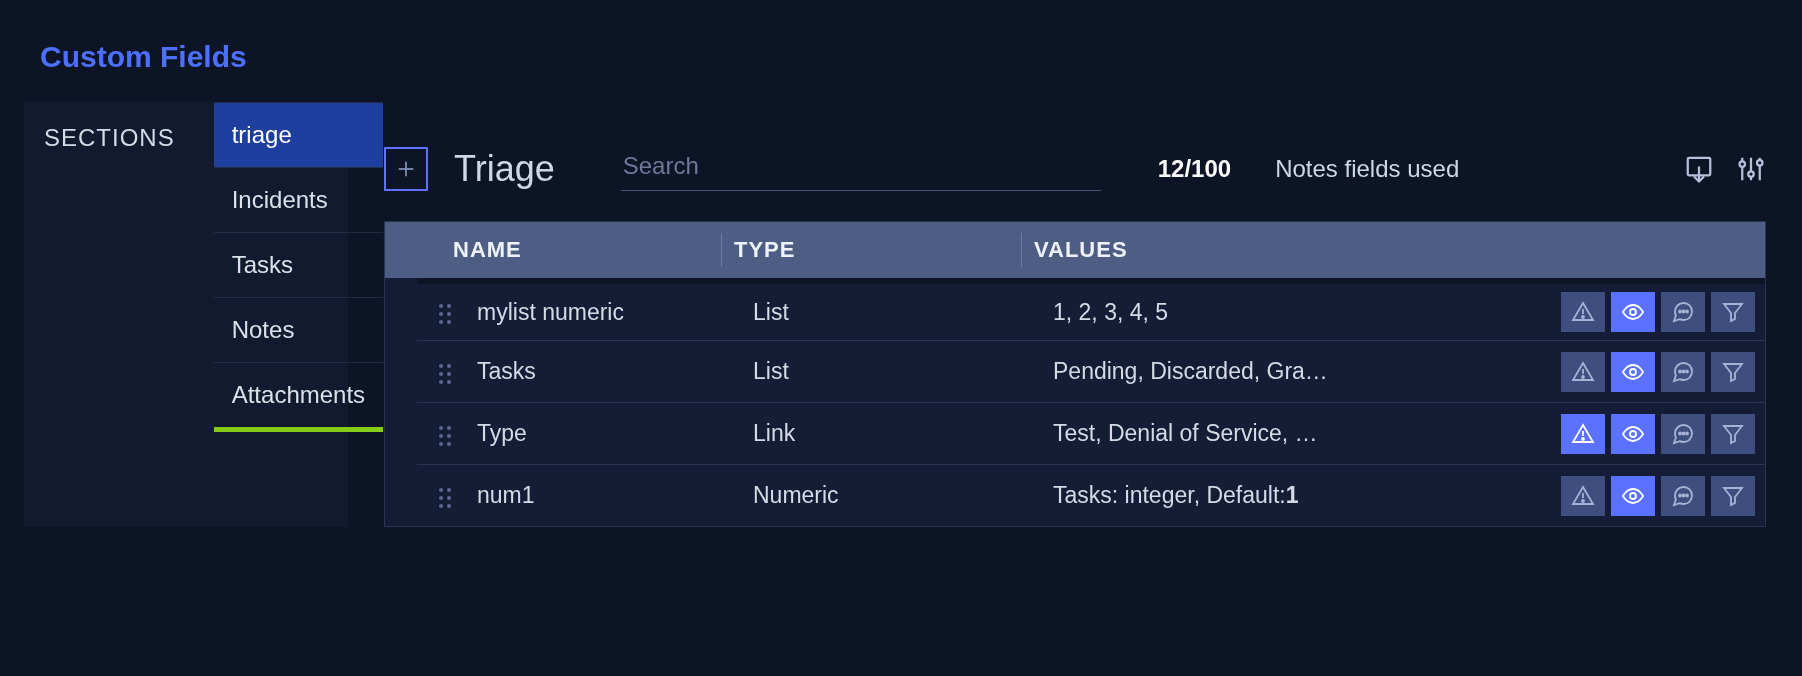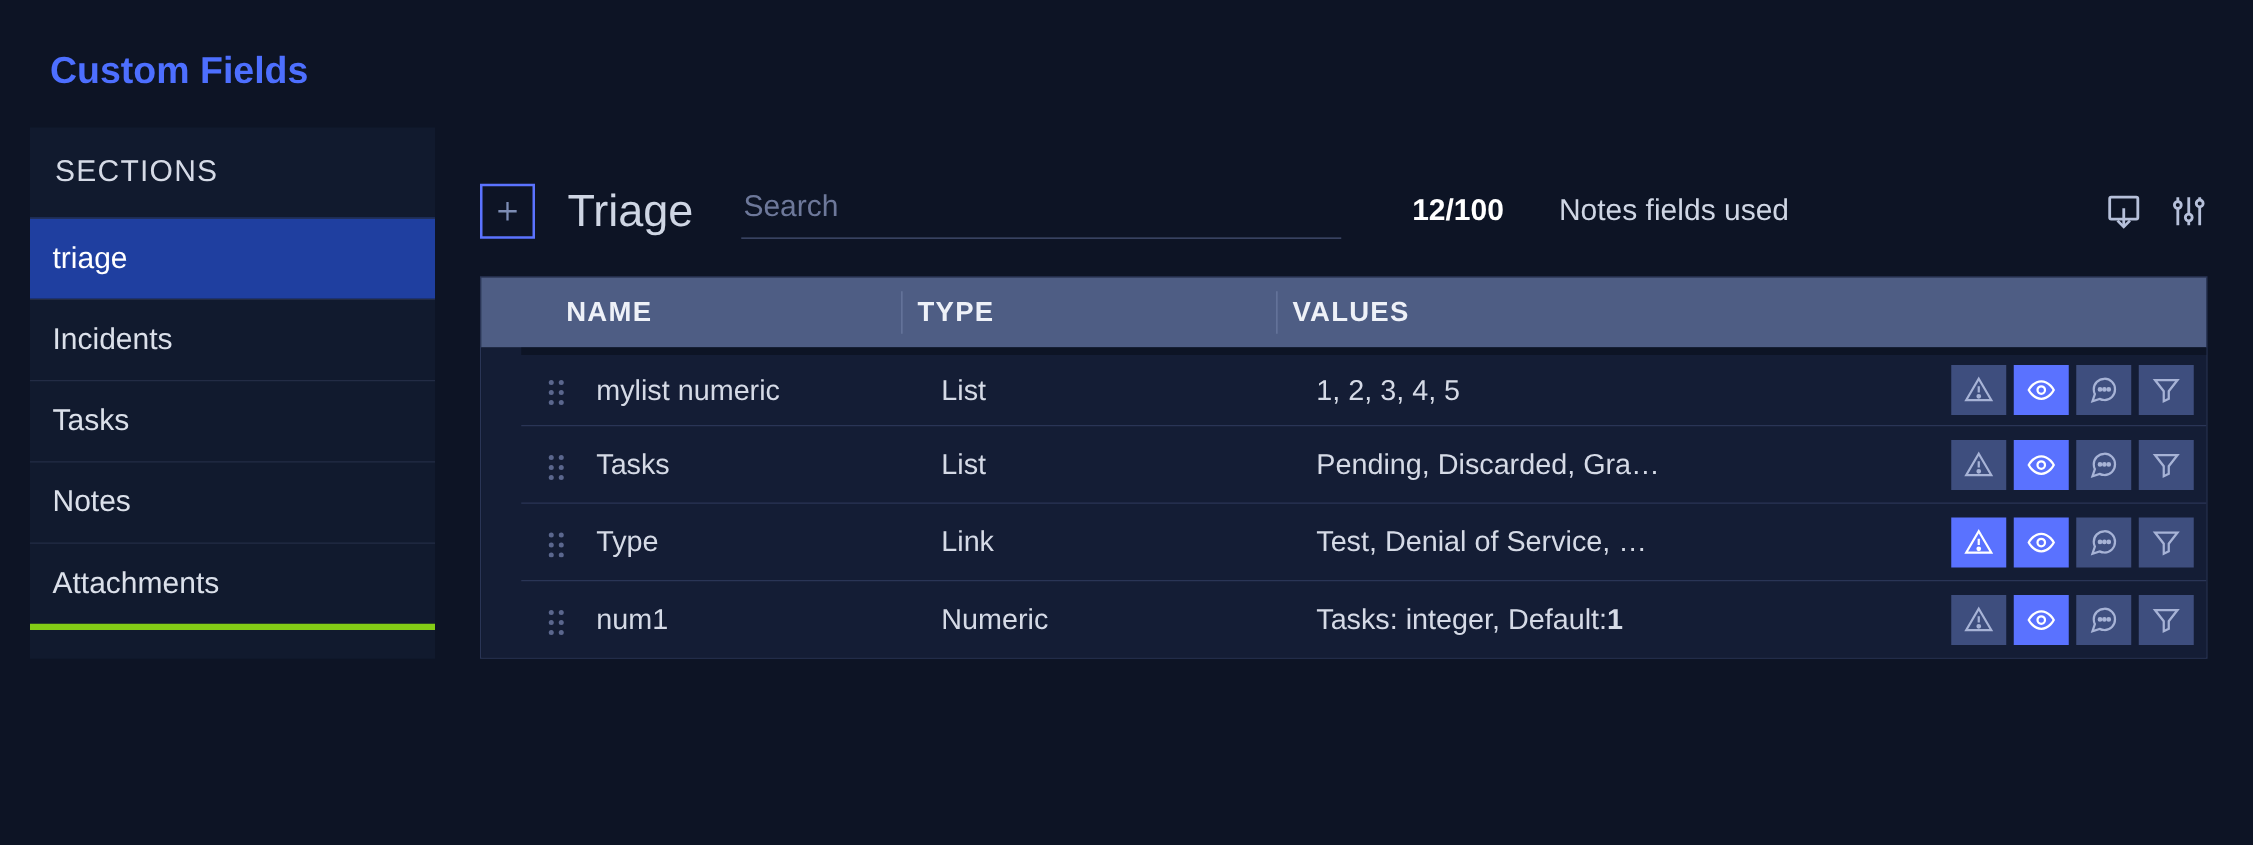--- a/index.html
+++ b/index.html
@@ -19,22 +19,23 @@
   }
   .layout {
     display: flex;
     width: 100%;
   }
   
   .sidebar {
     width: 324px;
     background: #111a2e;
     display: flex;
-    flex-direction: column;
+    flex-direction: row;
     margin-left: 24px;
+    gap: 19px;
   }
   .sidebar-heading {
     font-size: 24px;
     letter-spacing: 1px;
     font-weight: 500;
     padding: 22px 20px 22px 20px;
     color: #d5dae6;
   }
   .sidebar-item {
     font-size: 24px;
@@ -82,20 +83,21 @@
   .search-input {
     flex: 0 0 auto;
     width: 480px;
     background: transparent;
     border: none;
     border-bottom: 1px solid #475275;
     font-size: 24px;
     color: #cfd6e4;
     padding: 6px 2px 10px 2px;
     outline: none;
+    margin-left: 28px;
   }
   .search-input::placeholder { color: #6d789a; }
   .count {
     font-size: 24px;
     font-weight: 700;
     color: #ffffff;
     margin-left: 31px;
   }
   .count-label {
     font-size: 24px;

